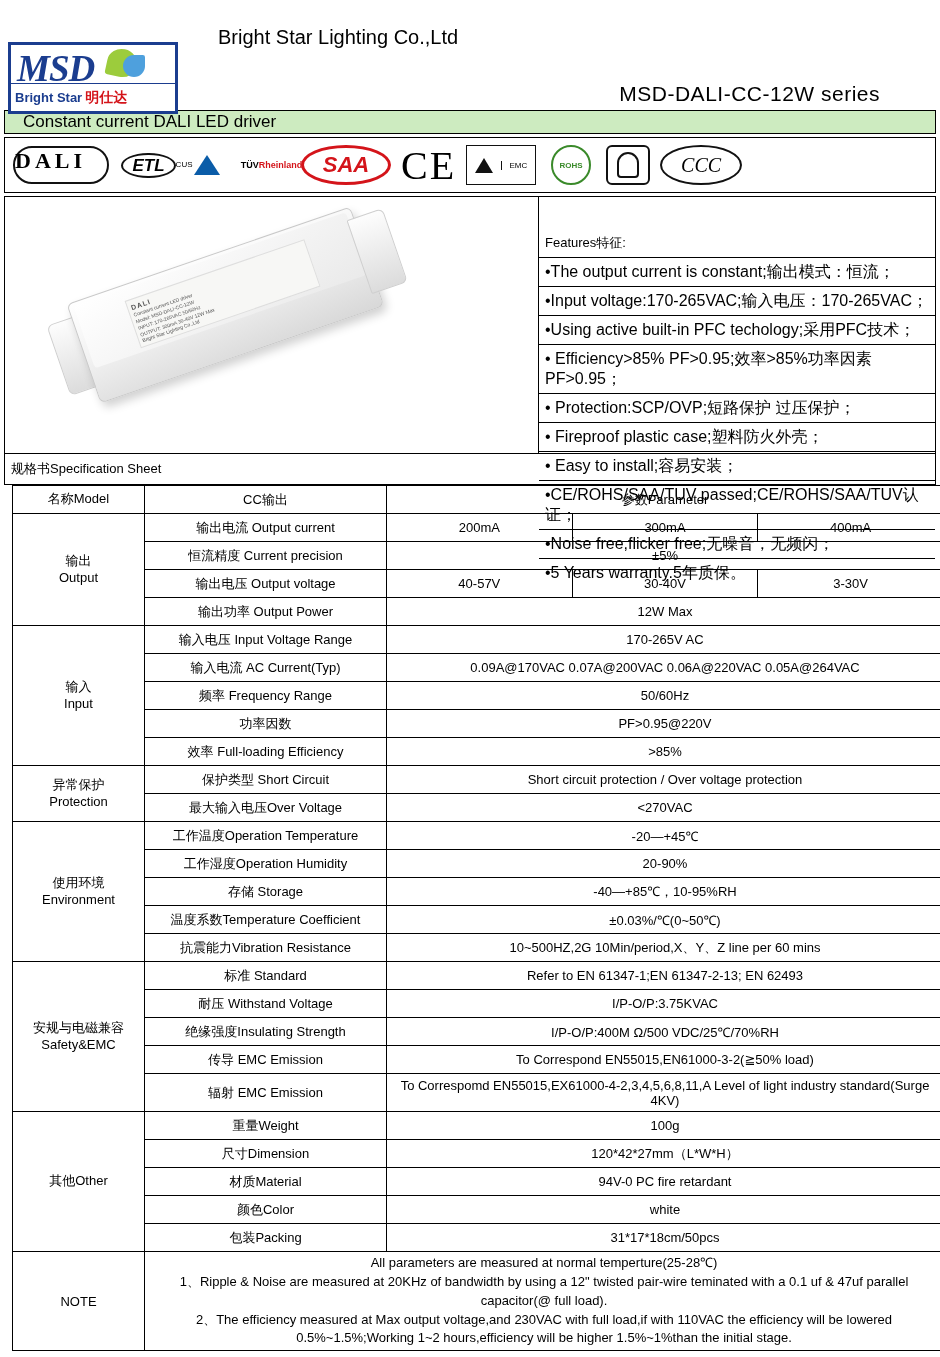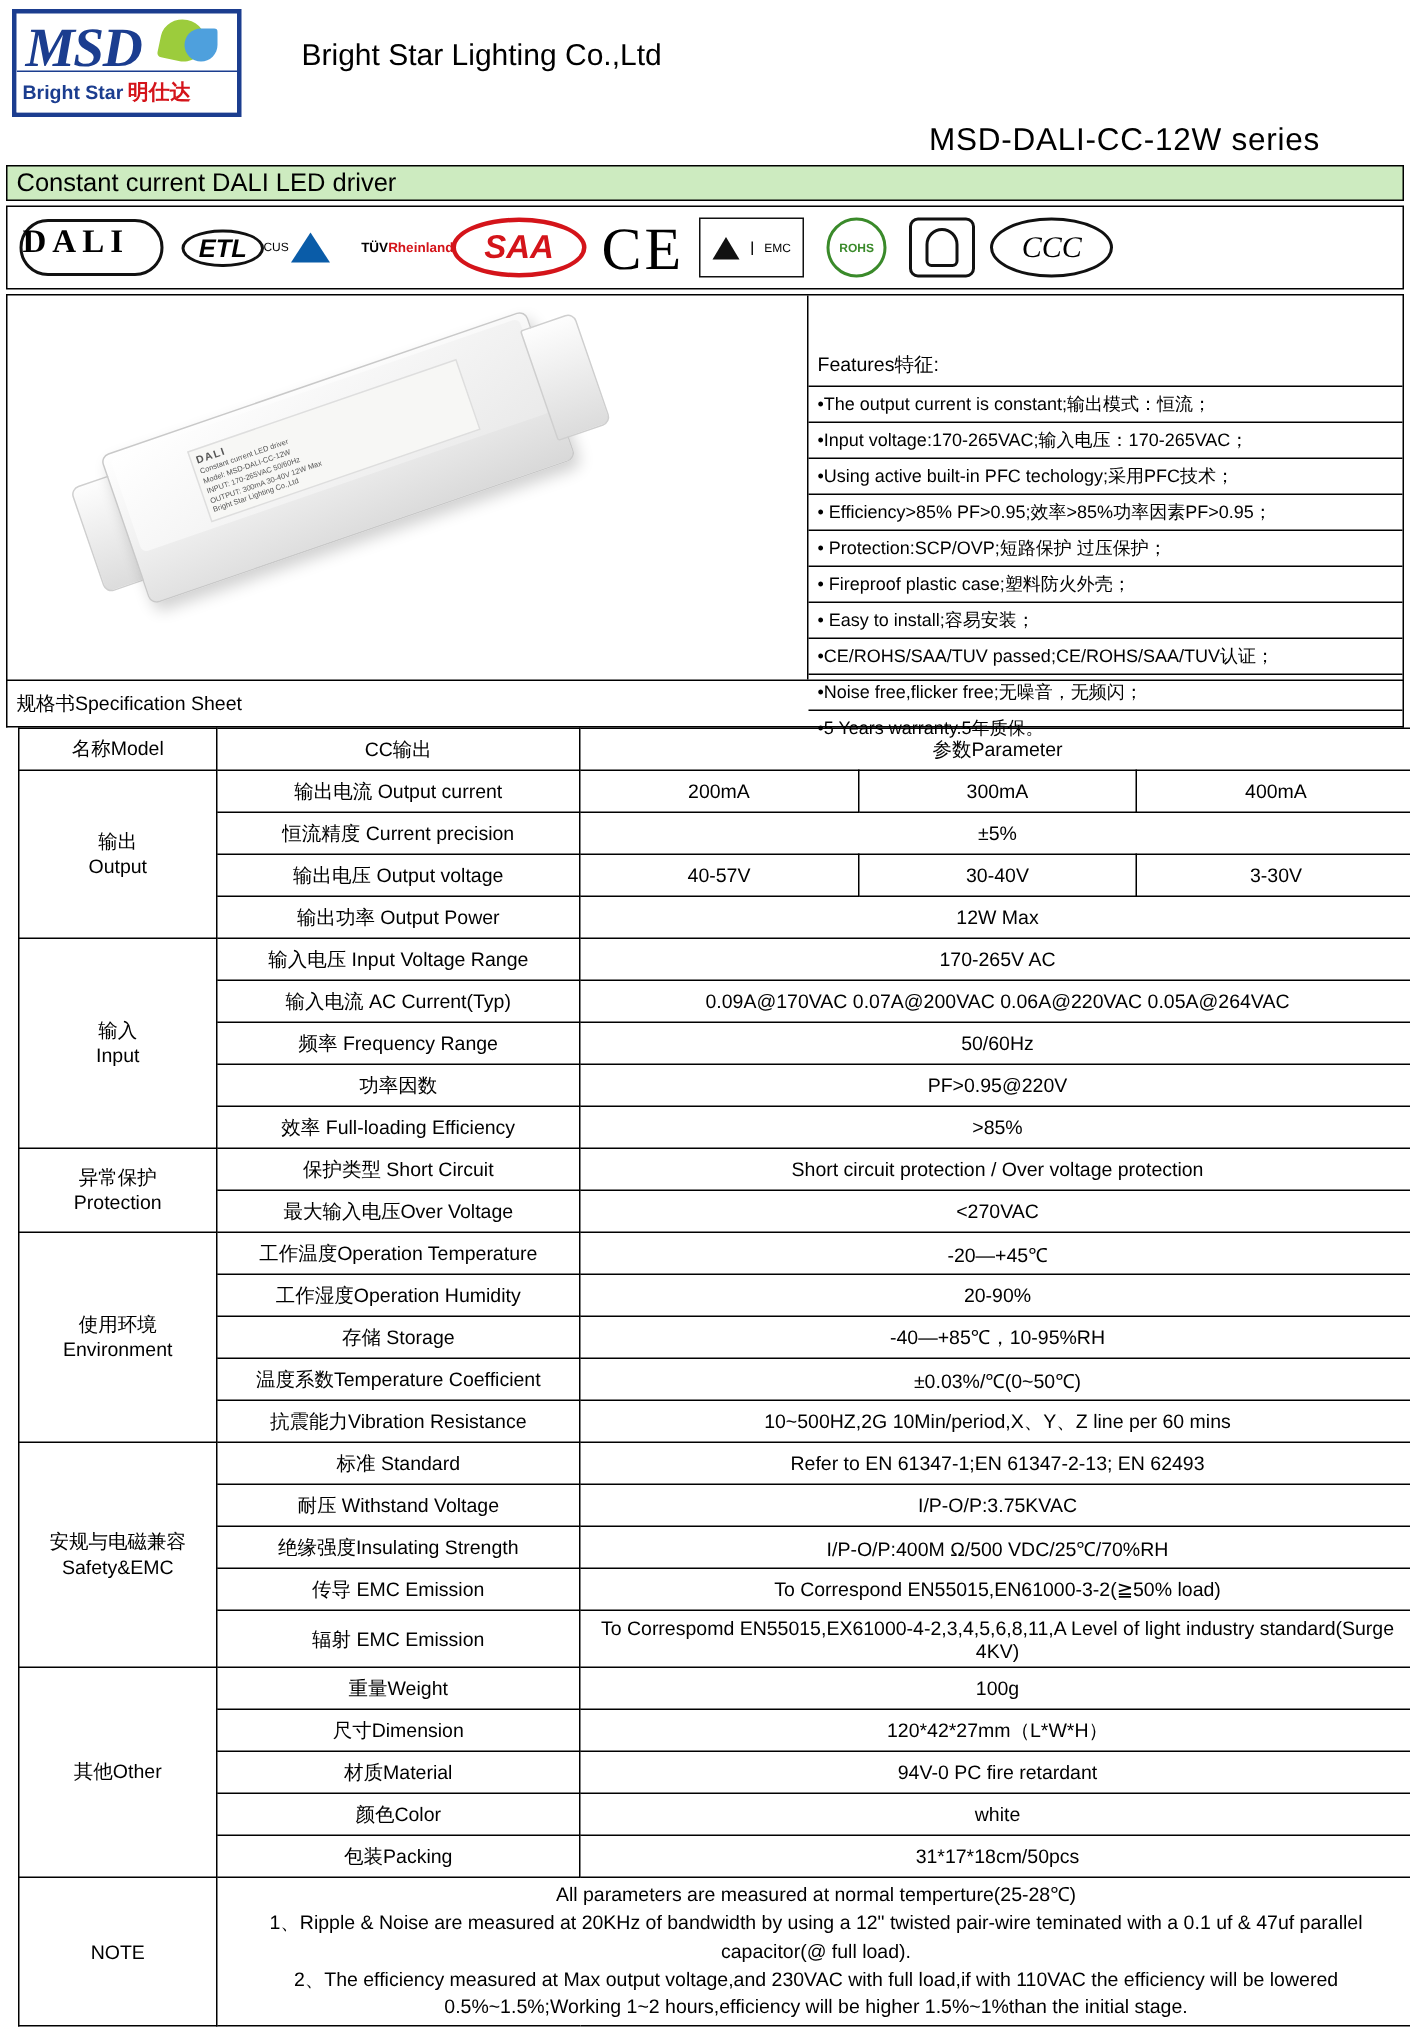--- a/index.html
+++ b/index.html
@@ -21,27 +21,28 @@
   }
   
   .header {
     display: flex;
     align-items: stretch;
     height: 110px;
     padding-left: 8px;
     padding-top: 6px;
   }
   .logo-box {
-    width: 153px;
+    width: 170px;
     height: 72px;
     border: 3px solid #1b3d8f;
     position: relative;
     overflow: hidden;
     background: #fff;
     flex: none;
+    margin-top: 36px;
   }
   .logo-msd {
     position: absolute;
     top: 2px;
     left: 6px;
     font-size: 37px;
     font-weight: bold;
     font-style: italic;
     color: #1b3d8f;
     letter-spacing: -1px;
@@ -102,21 +103,21 @@
     letter-spacing: 0.5px;
   }
   
   .green-bar {
     margin: 0 4px;
     background: #cdebc0;
     border: 1px solid #000;
     height: 24px;
     display: flex;
     align-items: center;
-    padding-left: 6px;
+    padding-left: 18px;
     font-size: 17px;
   }
   
   .cert-row {
     margin: 3px 4px 0 4px;
     border: 1px solid #000;
     height: 56px;
     display: flex;
     align-items: center;
     gap: 10px;
@@ -250,21 +251,21 @@
     flex-direction: column;
     margin-top: 32px;
   }
   .feat-title {
     padding: 5px 6px;
     font-size: 13px;
     border-bottom: 1px solid #000;
   }
   .feat-item {
     padding: 4px 6px;
-    font-size: 12px;
+    font-size: 16px;
     border-bottom: 1px solid #000;
     line-height: 1.25;
     flex: 1;
     display:flex;
     align-items:center;
   }
   .feat-item:last-child { border-bottom: none; }
   
   .spec-head {
     margin: 0 4px;

